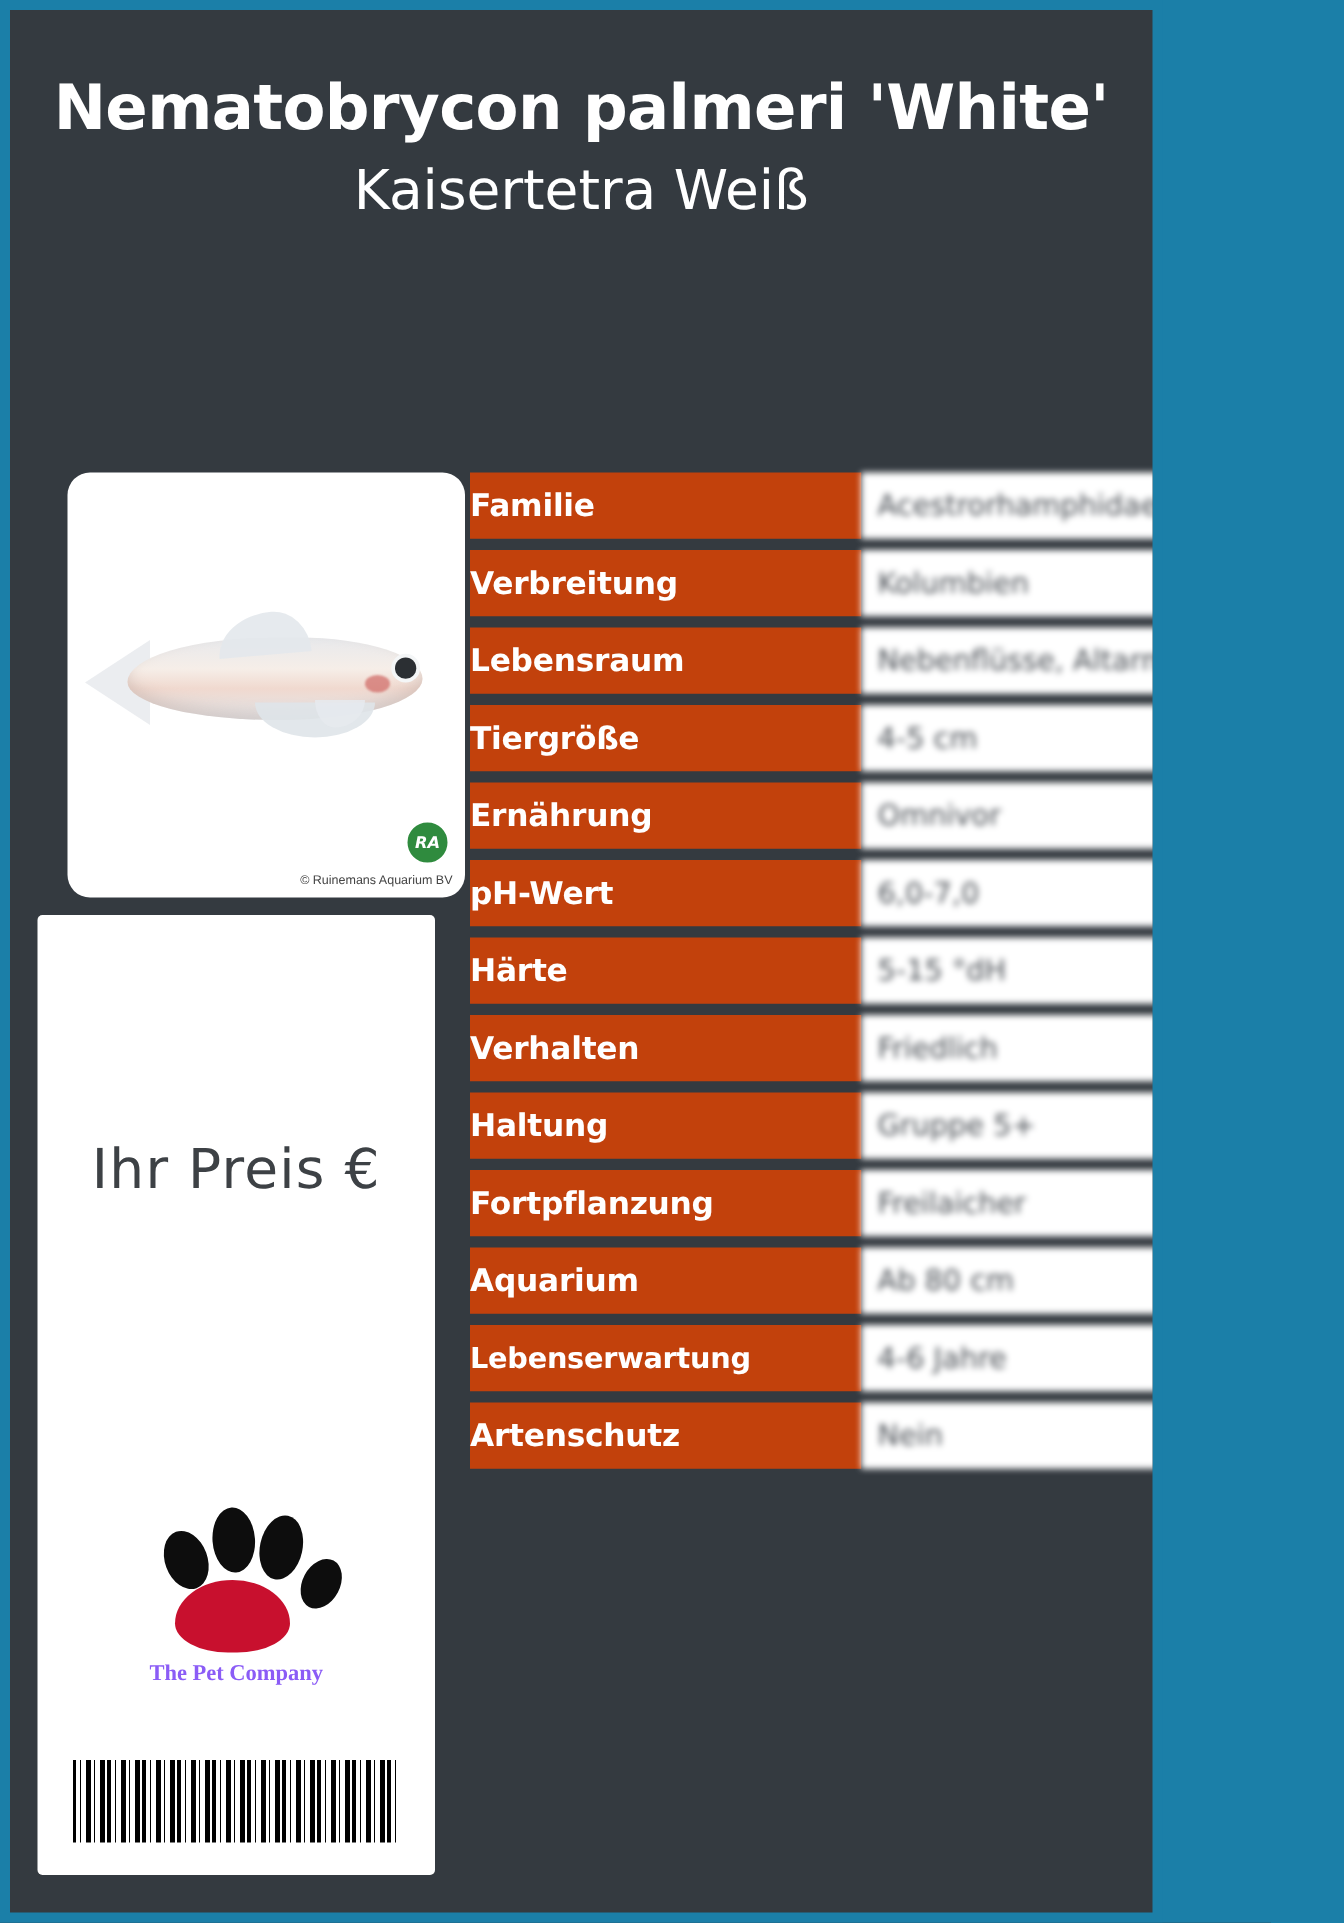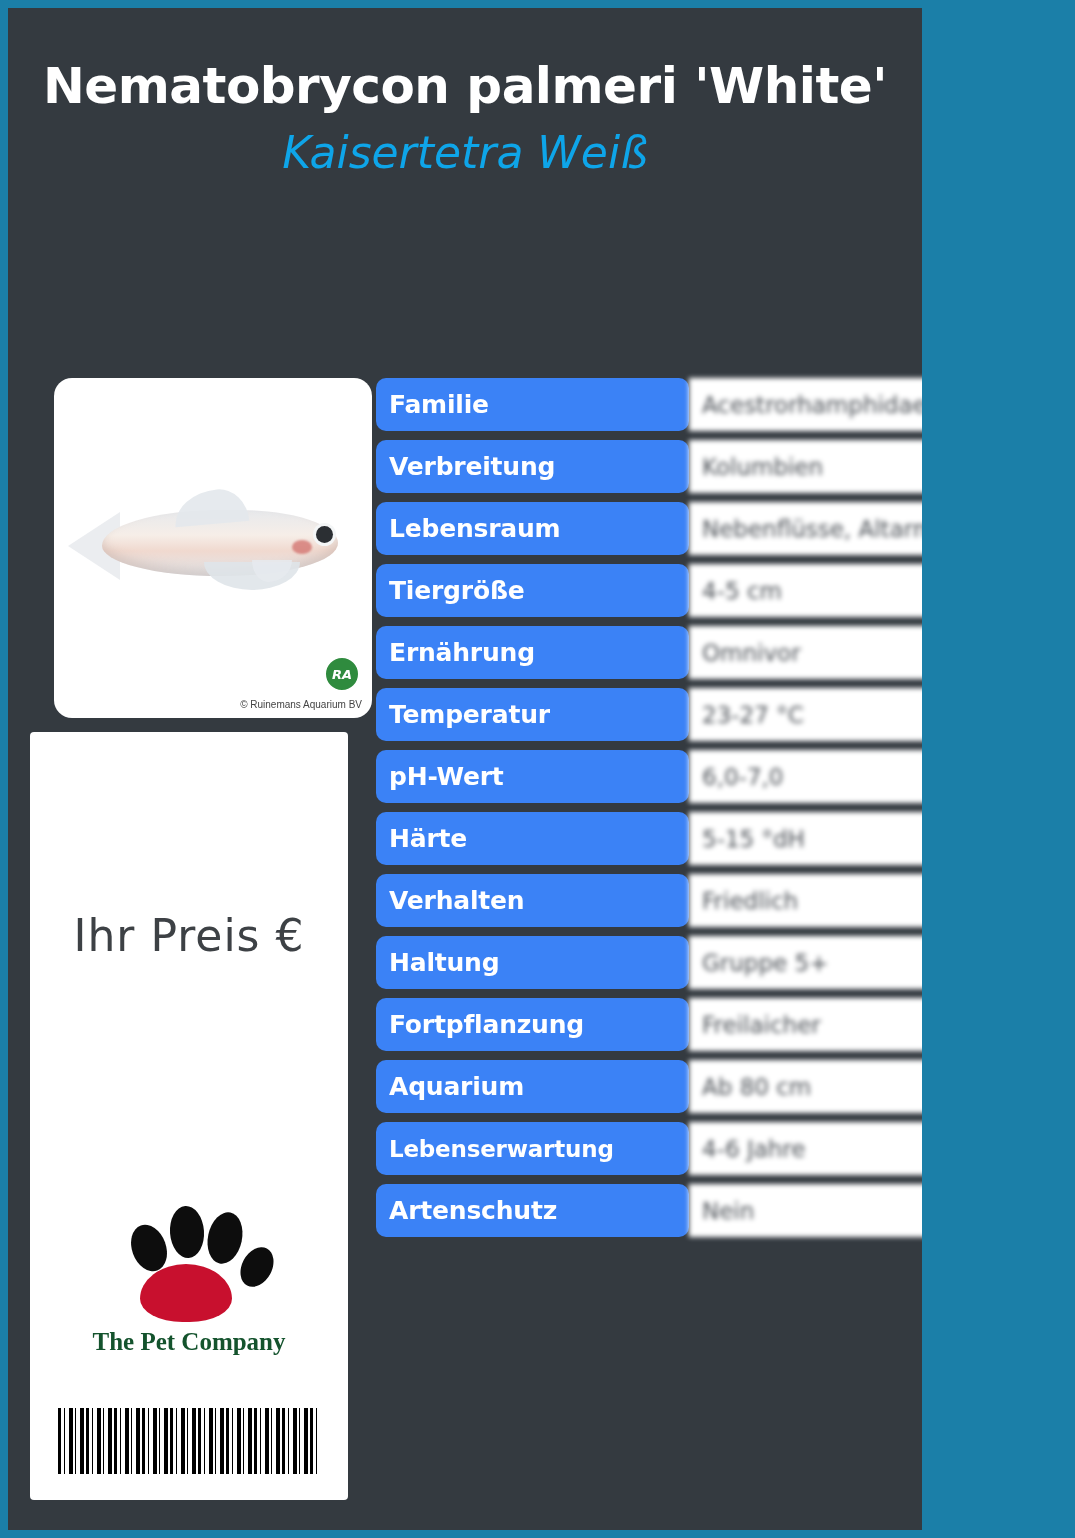--- a/index.html
+++ b/index.html
@@ -39,23 +39,22 @@
   }
   .title {
     color: #ffffff;
     font-size: 50px;
     font-weight: bold;
     line-height: 1.06;
     letter-spacing: -0.5px;
     white-space: nowrap;
   }
   .subtitle {
-    color: #0ea5e9;
+    color: #ffffff;
     font-size: 44px;
-    font-style: italic;
     font-weight: normal;
     margin-top: 16px;
     line-height: 1.1;
   }
 
   
   .body-area {
     position: absolute;
     left: 0;
     top: 356px;
@@ -235,22 +234,22 @@
     position: absolute;
     left: 36px;
     top: 62px;
     width: 92px;
     height: 58px;
     background: #c8102e;
     border-radius: 50% 50% 46% 46% / 60% 60% 40% 40%;
   }
   .brand-name {
     margin-top: 6px;
-    color: #14532d;
-    font-size: 25px;
+    color: #8b5cf6;
+    font-size: 18px;
     font-weight: bold;
     font-family: "Liberation Serif", serif;
   }
 
   .barcode {
     position: absolute;
     left: 28px;
     bottom: 26px;
     width: 262px;
     height: 66px;
@@ -271,30 +270,28 @@
     width: 686px;
   }
   .spec-row {
     display: flex;
     align-items: stretch;
     height: 53px;
     margin-bottom: 9px;
   }
   .spec-label {
     flex: 0 0 313px;
-    background: #3b82f6;
+    background: #c2410c;
     color: #ffffff;
     font-size: 25px;
     font-weight: bold;
     display: flex;
     align-items: center;
-    padding-left: 13px;
     box-sizing: border-box;
     letter-spacing: -0.2px;
-    border-radius: 10px;
   }
   .spec-label.small {
     font-size: 23px;
   }
   .spec-value {
     flex: 1 1 auto;
     background: #ffffff;
     color: #4a4f55;
     font-size: 23px;
     display: flex;
@@ -368,24 +365,20 @@
         </div>
         <div class="spec-row">
           <div class="spec-label">Tiergröße</div>
           <div class="spec-value">4-5 cm</div>
         </div>
         <div class="spec-row">
           <div class="spec-label">Ernährung</div>
           <div class="spec-value">Omnivor</div>
         </div>
         <div class="spec-row">
-          <div class="spec-label">Temperatur</div>
-          <div class="spec-value">23-27 °C</div>
-        </div>
-        <div class="spec-row">
           <div class="spec-label">pH-Wert</div>
           <div class="spec-value">6,0-7,0</div>
         </div>
         <div class="spec-row">
           <div class="spec-label">Härte</div>
           <div class="spec-value">5-15 °dH</div>
         </div>
         <div class="spec-row">
           <div class="spec-label">Verhalten</div>
           <div class="spec-value">Friedlich</div>

